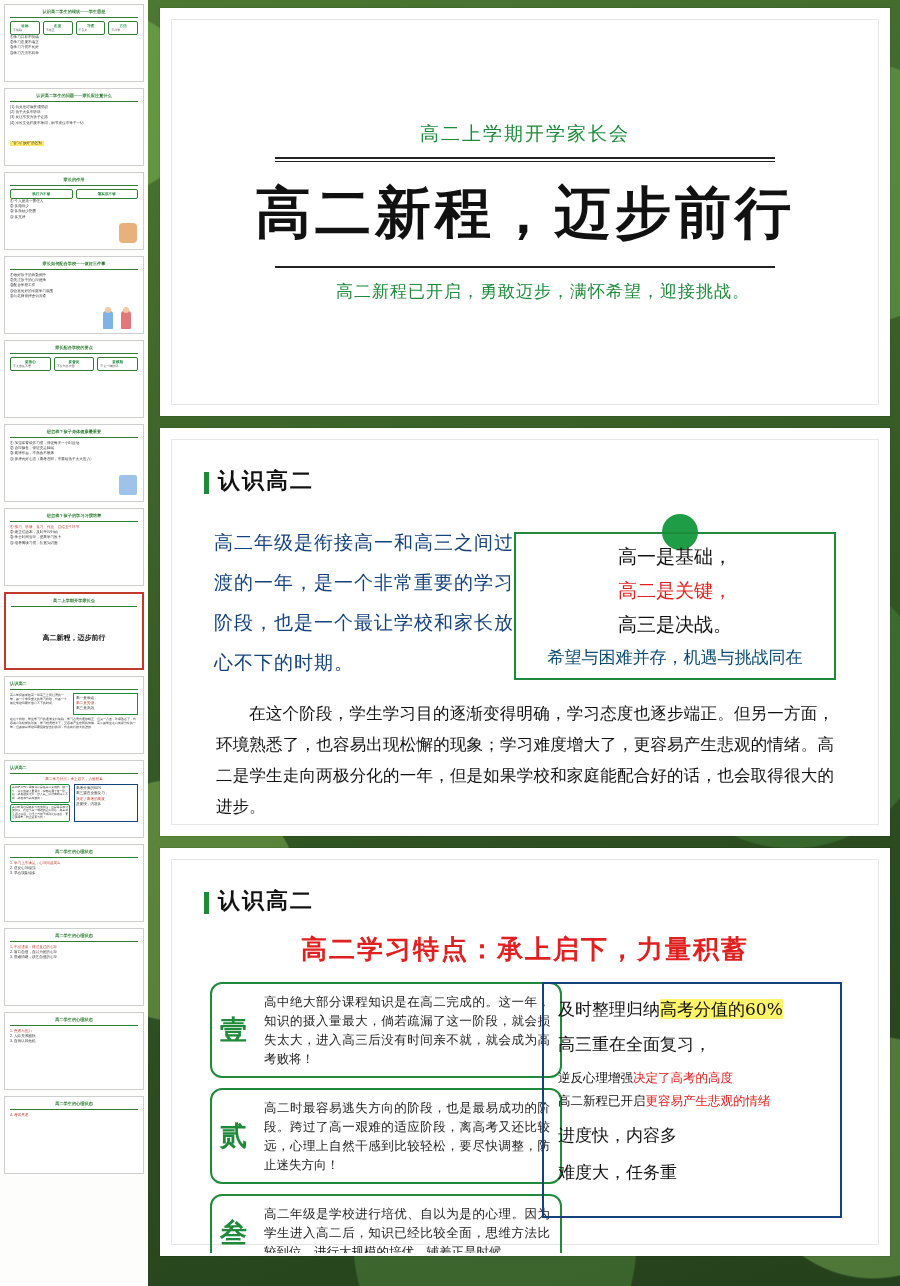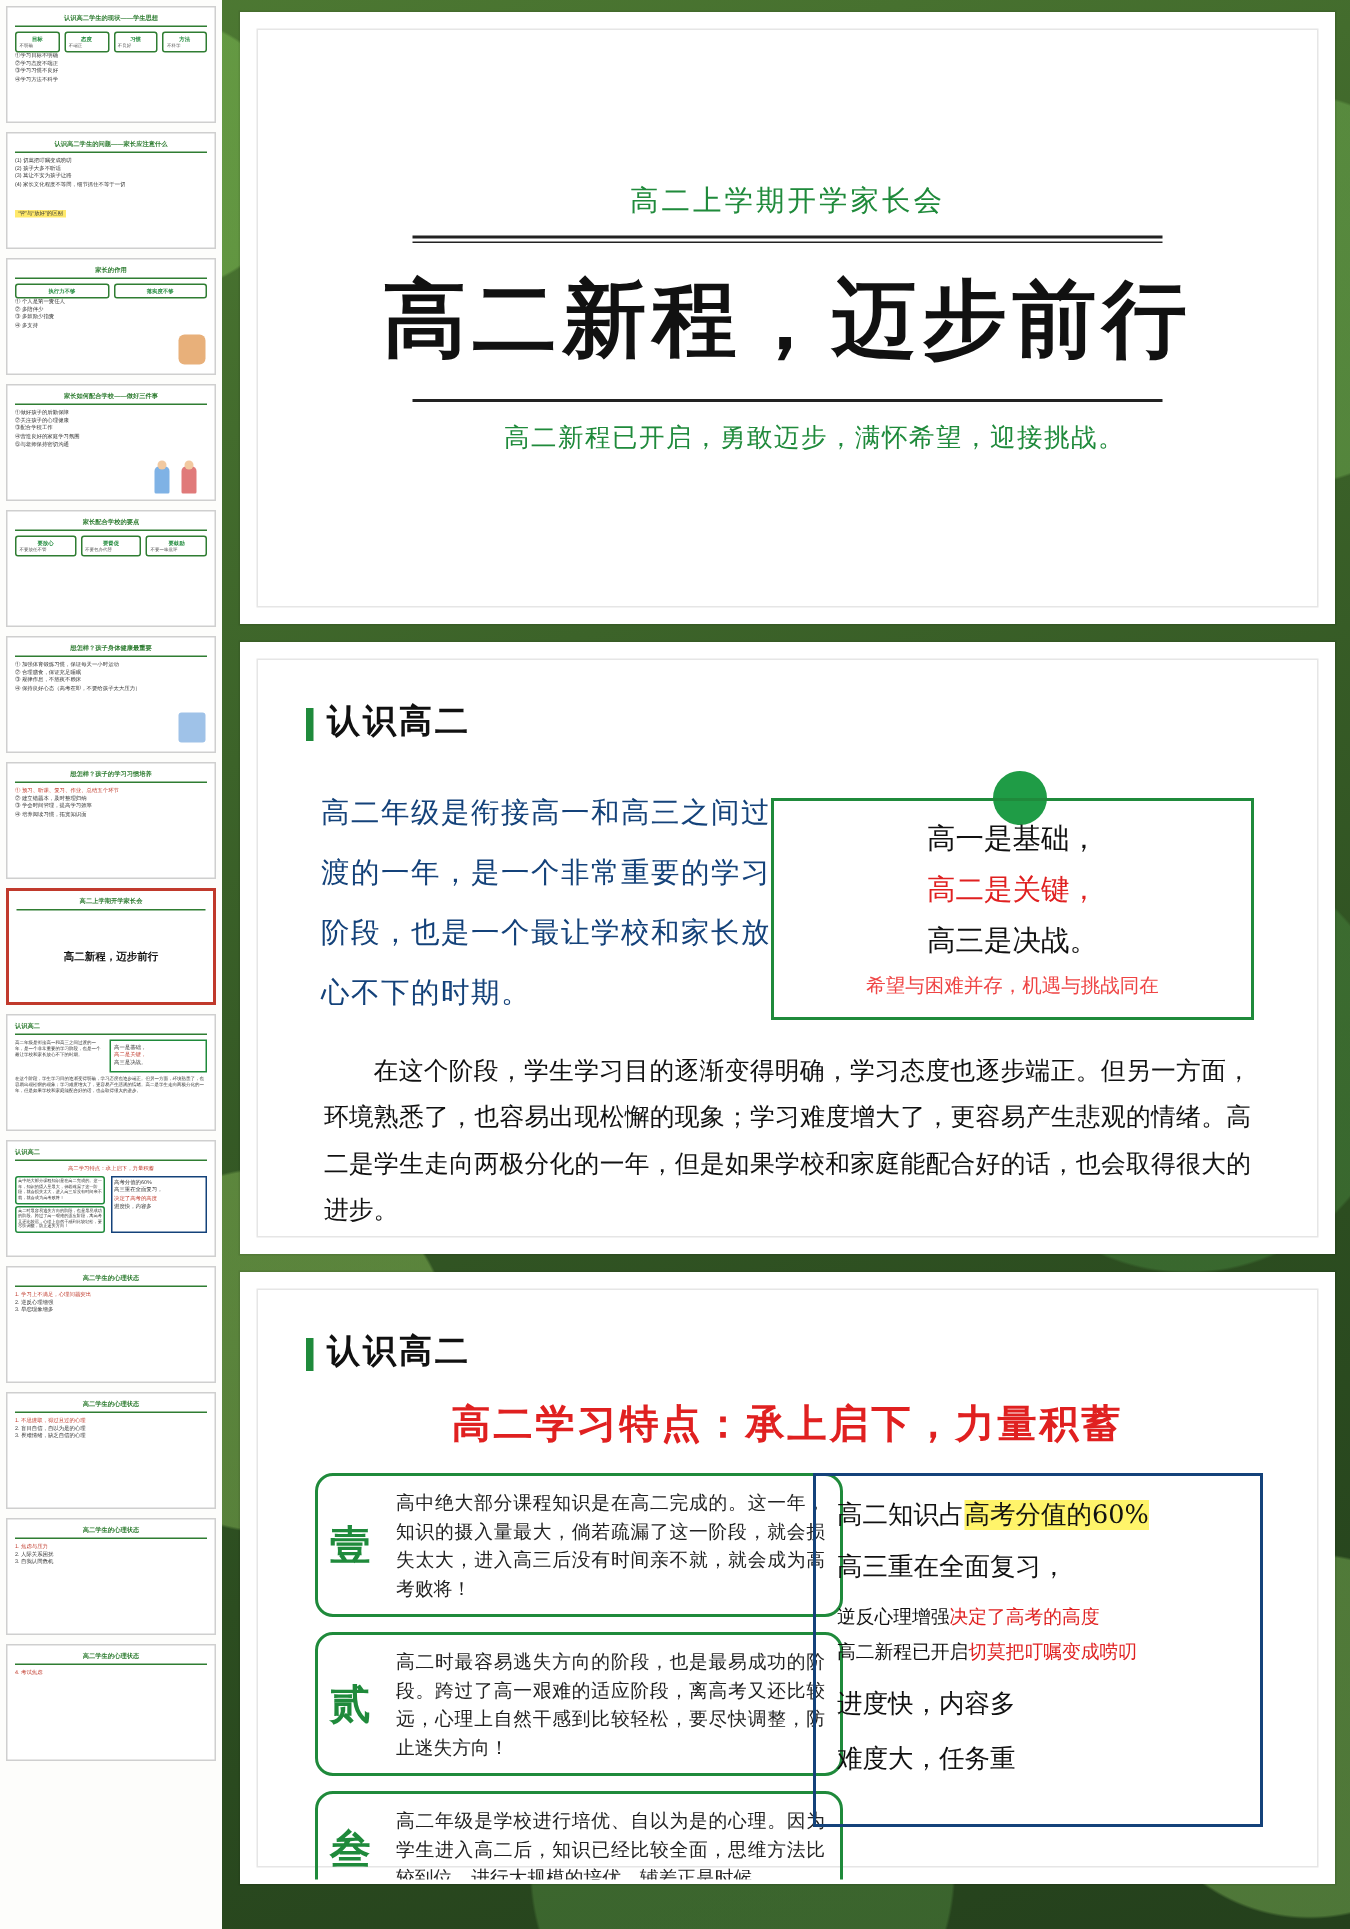--- a/index.html
+++ b/index.html
@@ -94,21 +94,21 @@
     position:absolute;right:42px;top:92px;width:322px;height:148px;
     border:2px solid #1f8a3b;box-sizing:border-box;
     display:flex;flex-direction:column;align-items:center;justify-content:center;gap:8px;
     font-family:"DejaVu Serif",serif;
   }
   .s2-dot{
     position:absolute;right:180px;top:74px;width:36px;height:36px;border-radius:50%;background:#1f9c46;
   }
   .s2-box .l1,.s2-box .l3{font-size:19px;color:#111;}
   .s2-box .l2{font-size:19px;color:#e02020;}
-  .s2-box .l4{font-size:13px;color:#ef4444;}
+  .s2-box .l4{font-size:17px;color:#0c4a6e;}
   .s2-para{
     position:absolute;left:44px;right:44px;top:258px;
     font-size:16.5px;line-height:31px;color:#111;font-family:"DejaVu Serif",serif;
     text-indent:33px;text-align:justify;
   }
   
   .s3-title{
     position:absolute;left:0;right:0;top:72px;text-align:center;
     font-size:26px;font-weight:bold;color:#e02020;font-family:"DejaVu Serif",serif;letter-spacing:2px;
   }
@@ -366,28 +366,28 @@
           <div class="s3-txt">高二时最容易逃失方向的阶段，也是最易成功的阶段。跨过了高一艰难的适应阶段，离高考又还比较远，心理上自然干感到比较轻松，要尽快调整，防止迷失方向！</div>
         </div>
         <div class="s3-item">
           <div class="s3-num">叁</div>
           <div class="s3-txt">高二年级是学校进行培优、自以为是的心理。因为学生进入高二后，知识已经比较全面，思维方法比较到位，进行大规模的培优、辅差正是时候。</div>
         </div>
       </div>
 
       <div class="s3-right">
         <div class="s3-r1">
-          <span>高二知识占</span><span class="hl">高考分值的60%</span>
+          <span>及时整理归纳</span><span class="hl">高考分值的60%</span>
         </div>
         <div class="s3-r2">高三重在全面复习，</div>
         <div class="s3-small">
           <span>逆反心理增强</span><span class="red">决定了高考的高度</span>
         </div>
         <div class="s3-small">
-          <span>高二新程已开启</span><span class="red">切莫把叮嘱变成唠叨</span>
+          <span>高二新程已开启</span><span class="red">更容易产生悲观的情绪</span>
         </div>
         <div class="s3-big">进度快，内容多</div>
         <div class="s3-big">难度大，任务重</div>
       </div>
     </div>
   </div>
 
 </div>
 
 </body></html>

